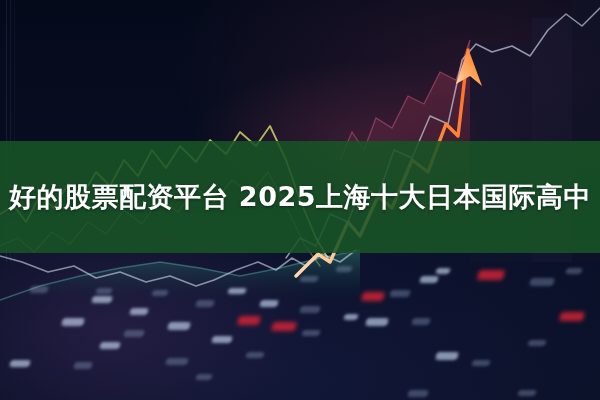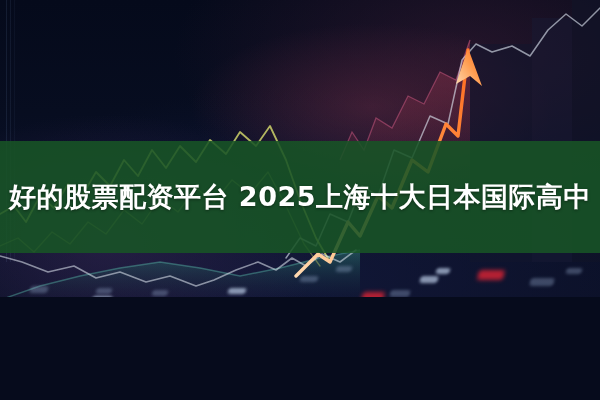--- a/index.html
+++ b/index.html
@@ -2,21 +2,21 @@
 <html><head>
 <meta charset="utf-8">
 <style>
   html,body{margin:0;padding:0;}
   body{
     width:600px;height:400px;overflow:hidden;
     background:#060b1c;
     font-family:"DejaVu Sans","Liberation Sans",sans-serif;
   }
   #stage{
-    position:relative;width:600px;height:297px;overflow:hidden;
+    position:relative;width:600px;height:400px;overflow:hidden;
     background:#d946ef;
   }
 
   
   .layer{position:absolute;inset:0;}
 
   .bg-base{
     background:
       radial-gradient(ellipse 420px 220px at 78% 18%, rgba(60,28,52,.55) 0%, rgba(20,12,32,0) 70%),
       radial-gradient(ellipse 300px 180px at 18% 82%, rgba(58,40,86,.50) 0%, rgba(14,12,30,0) 72%),

